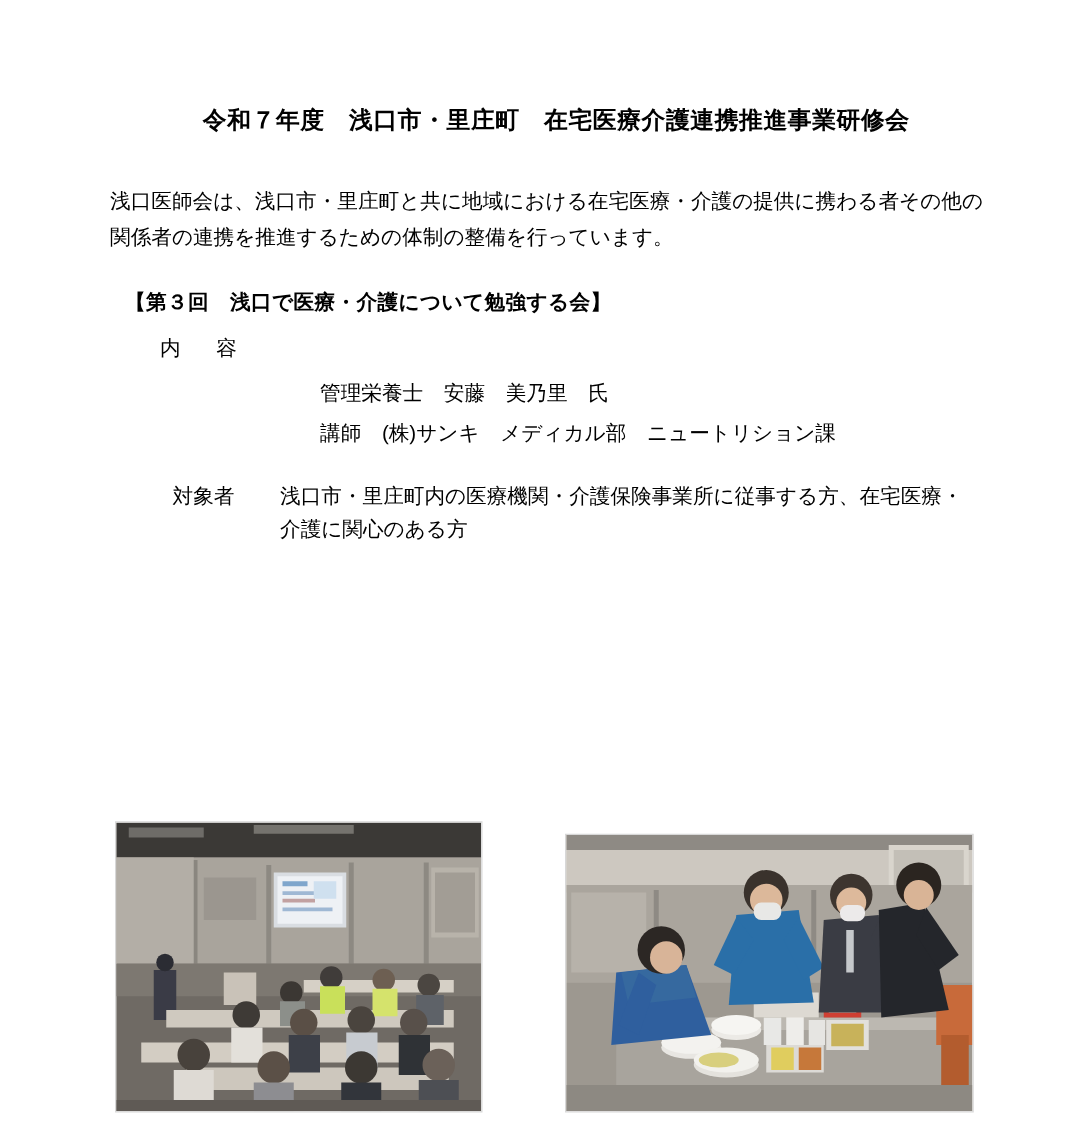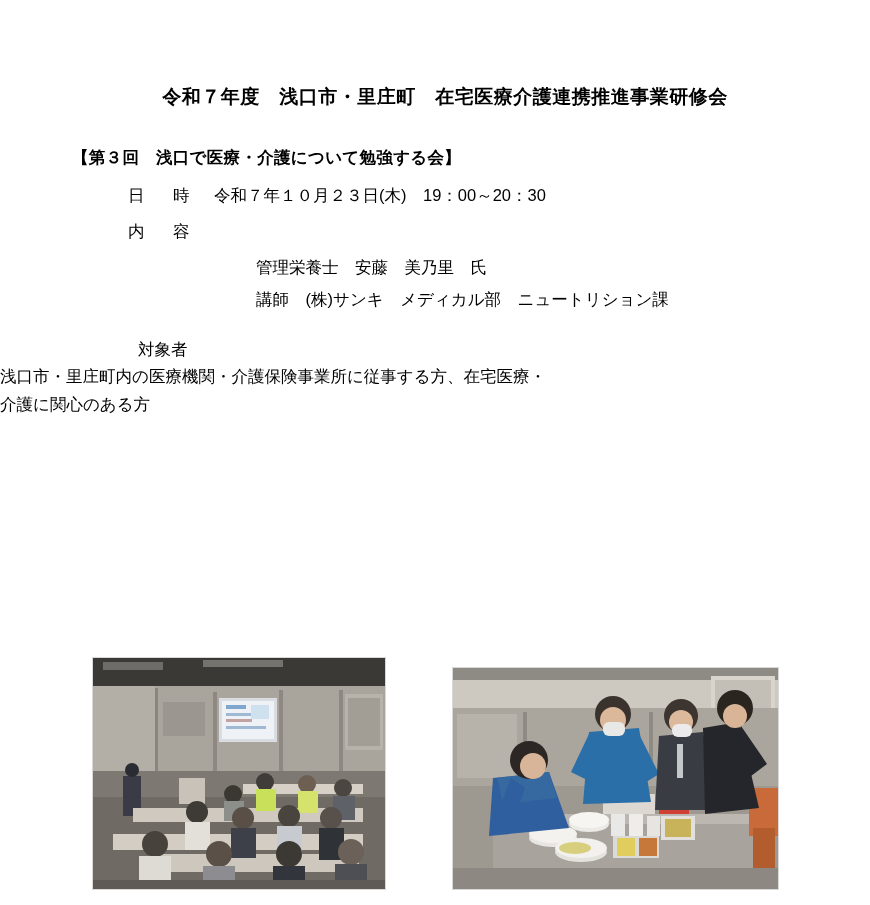--- a/index.html
+++ b/index.html
@@ -35,21 +35,21 @@
   .intro {
     margin: 36px 0 0 88px;
     width: 700px;
     font-size: 16.5px;
     line-height: 1.75;
   }
   .intro p {
     margin: 0;
   }
   .section-heading {
-    margin: 26px 0 0 72px;
+    margin: 26px 0 0 100px;
     font-size: 16.5px;
     font-weight: bold;
     letter-spacing: 0.3px;
   }
   .detail-list {
     margin: 14px 0 0 0;
     padding: 0;
     list-style: none;
   }
   .detail-row {
@@ -76,21 +76,20 @@
   }
   .sub-row .value {
     margin-left: 256px;
   }
   .target-row {
     display: flex;
     align-items: flex-start;
     margin: 24px 0 0 0;
     font-size: 16.5px;
     line-height: 1.65;
-    flex-direction: column;
   }
   .target-row .label {
     width: 86px;
     margin-left: 138px;
     flex: 0 0 auto;
   }
   .target-row .value {
     width: 560px;
     flex: 0 0 auto;
   }
@@ -123,29 +122,26 @@
 </head>
 <body>
 
 <div class="page">
 
   <div class="title-block">
     <div class="title-line">令和７年度　浅口市・里庄町　在宅医療介護連携推進事業研修会</div>
   </div>
 
   <div class="intro">
+    <p>浅口医師会は、浅口市・里庄町と共に地域における在宅医療・介護の提供に携わる者その他の関係者の連携を推進するための体制の整備を行っています。</p>
   </div>
 
   <div class="section-heading">【第３回　浅口で医療・介護について勉強する会】</div>
 
   <ul class="detail-list">
-    <li class="detail-row">
-      <span class="label">日　時</span>
-      <span class="value">令和７年１０月２３日(木)　19：00～20：30</span>
-    </li>
     <li class="detail-row">
       <span class="label">内　容</span>
     </li>
   </ul>
 
   <div class="sub-row">
     <span class="value">管理栄養士　安藤　美乃里　氏</span>
   </div>
   <div class="sub-row">
     <span class="value">講師　(株)サンキ　メディカル部　ニュートリション課</span>

